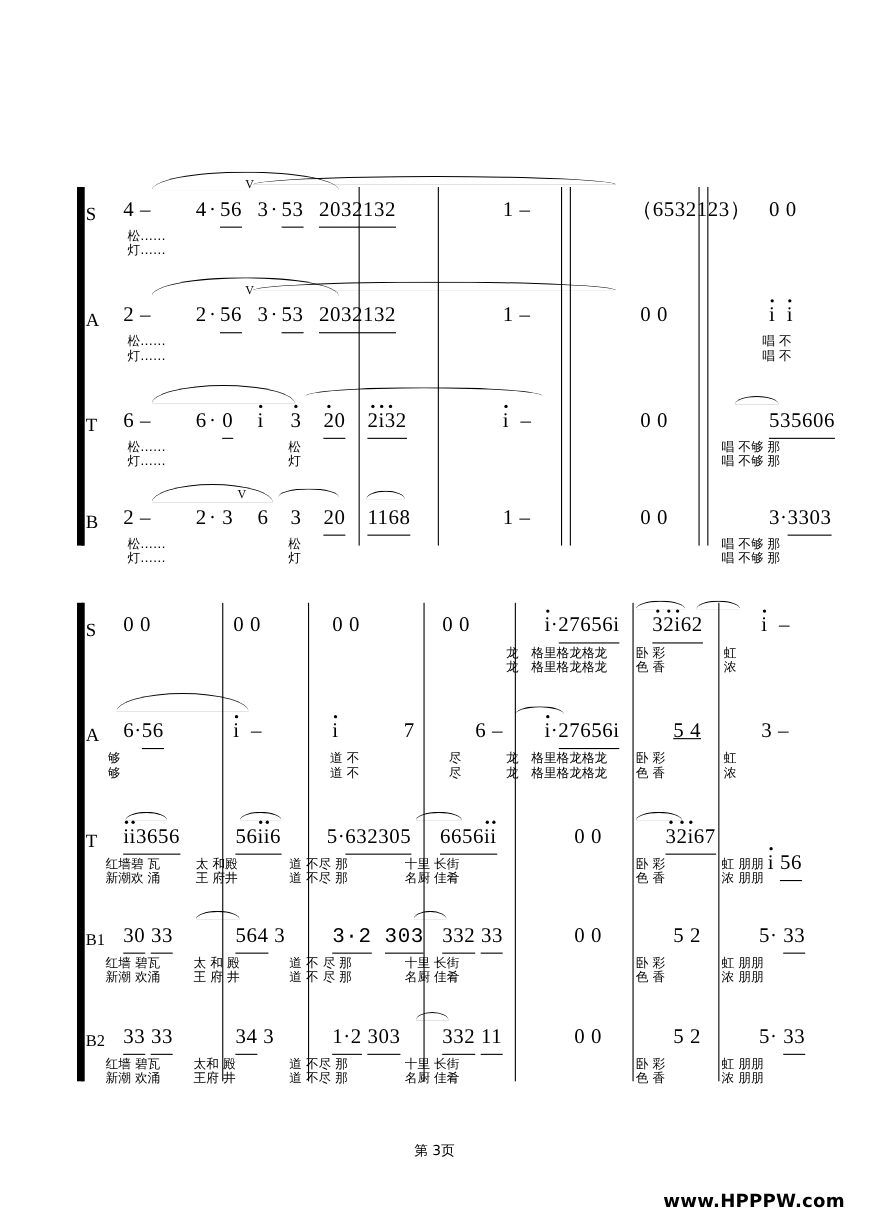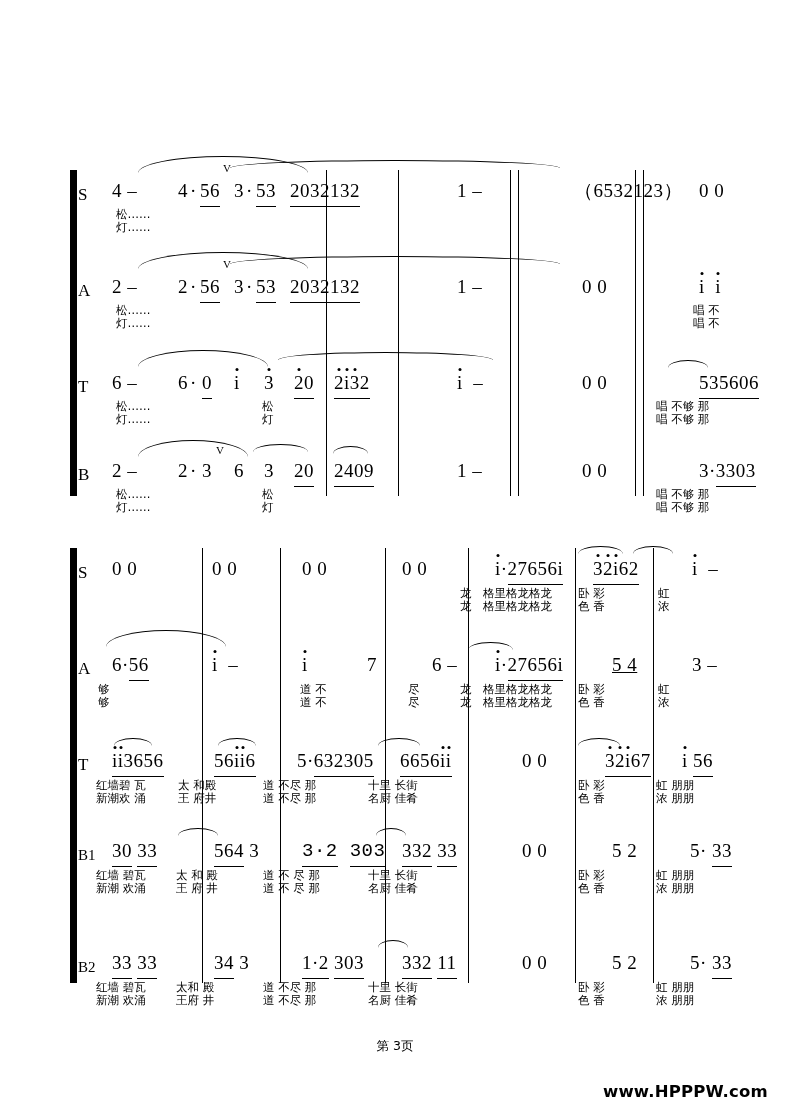--- a/index.html
+++ b/index.html
@@ -242,21 +242,21 @@
     <div class="staff" style="top:288px;width:620px;">
       <div class="voice-label">B</div>
       <div class="notes">
         <span class="note-group" style="left:0px;">2  –</span>
         <span class="note-group" style="left:66px;">2</span>
         <span class="note-group" style="left:78px;">·</span>
         <span class="note-group" style="left:90px;">3</span>
         <span class="note-group" style="left:122px;">6</span>
         <span class="note-group" style="left:152px;">3</span>
         <span class="note-group" style="left:182px;"><span class="ul1">20</span></span>
-        <span class="note-group" style="left:222px;"><span class="ul1">2409</span></span>
+        <span class="note-group" style="left:222px;"><span class="ul1">1168</span></span>
         <span class="note-group" style="left:345px;">1  –</span>
         <span class="note-group" style="left:470px;">0  0</span>
         <span class="note-group" style="left:587px;"><span>3</span>·<span class="ul1">3303</span></span>
       </div>
       <div class="lyric" style="left:38px; top:30px;">松……</div>
       <div class="lyric" style="left:38px; top:43px;">灯……</div>
       <div class="lyric" style="left:184px; top:30px;">松</div>
       <div class="lyric" style="left:184px; top:43px;">灯</div>
       <div class="lyric" style="left:578px; top:30px;">唱  不够  那</div>
       <div class="lyric" style="left:578px; top:43px;">唱  不够  那</div>
@@ -334,21 +334,21 @@
 
     <div class="staff" style="top:200px;width:640px;">
       <div class="voice-label">T</div>
       <div class="notes">
         <span class="note-group" style="left:0px;"><span class="ul1"><span class="dotup">i</span><span class="dotup">i</span>3656</span></span>
         <span class="note-group" style="left:102px;"><span class="ul1">56<span class="dotup">i</span><span class="dotup">i</span>6</span></span>
         <span class="note-group" style="left:185px;text-align:center;"><span>5</span>·<span class="ul1">632305</span></span>
         <span class="note-group" style="left:288px;"><span class="ul1">6656<span class="dotup">i</span><span class="dotup">i</span></span></span>
         <span class="note-group" style="left:410px;">0    0</span>
         <span class="note-group" style="left:493px;"><span class="ul1"><span class="dotup">3</span><span class="dotup">2</span><span class="dotup">i</span>67</span></span>
-        <span class="note-group" style="left:570px;"><span class="dotup">i</span>&nbsp;<span class="ul1">56</span></span>
+        <span class="note-group" style="left:586px;margin-top:24px;"><span class="dotup">i</span>&nbsp;<span class="ul1">56</span></span>
       </div>
       <div class="lyric" style="left:18px; top:31px;">红墙碧  瓦</div>
       <div class="lyric" style="left:18px; top:44px;">新潮欢  涌</div>
       <div class="lyric" style="left:100px; top:31px;">太   和殿</div>
       <div class="lyric" style="left:100px; top:44px;">王   府井</div>
       <div class="lyric" style="left:185px; top:31px;">道     不尽  那</div>
       <div class="lyric" style="left:185px; top:44px;">道     不尽  那</div>
       <div class="lyric" style="left:290px; top:31px;">十里   长街</div>
       <div class="lyric" style="left:290px; top:44px;">名厨   佳肴</div>
       <div class="lyric" style="left:500px; top:31px;">卧   彩</div>
@@ -381,21 +381,21 @@
       <div class="lyric" style="left:290px; top:31px;">十里   长街</div>
       <div class="lyric" style="left:290px; top:44px;">名厨   佳肴</div>
       <div class="lyric" style="left:500px; top:31px;">卧   彩</div>
       <div class="lyric" style="left:500px; top:44px;">色   香</div>
       <div class="lyric" style="left:578px; top:31px;">虹  朋朋</div>
       <div class="lyric" style="left:578px; top:44px;">浓  朋朋</div>
       <div class="slur shallow" style="left:100px; top:-10px; width:40px;"></div>
       <div class="slur shallow" style="left:298px; top:-10px; width:30px;"></div>
     </div>
 
-    <div class="staff" style="top:382px;width:640px;margin-top:20px;">
+    <div class="staff" style="top:382px;width:640px;">
       <div class="voice-label small">B2</div>
       <div class="notes">
         <span class="note-group" style="left:0px;"><span class="ul1">33</span>&nbsp;<span class="ul1">33</span></span>
         <span class="note-group" style="left:102px;"><span class="ul1">34</span>&nbsp;<span>3</span></span>
         <span class="note-group" style="left:190px;"><span class="ul1">1·2</span>&nbsp;<span class="ul1">303</span></span>
         <span class="note-group" style="left:290px;"><span class="ul1">332</span>&nbsp;<span class="ul1">11</span></span>
         <span class="note-group" style="left:410px;">0    0</span>
         <span class="note-group" style="left:500px;">5   2</span>
         <span class="note-group" style="left:578px;"><span>5·</span>&nbsp;<span class="ul1">33</span></span>
       </div>

